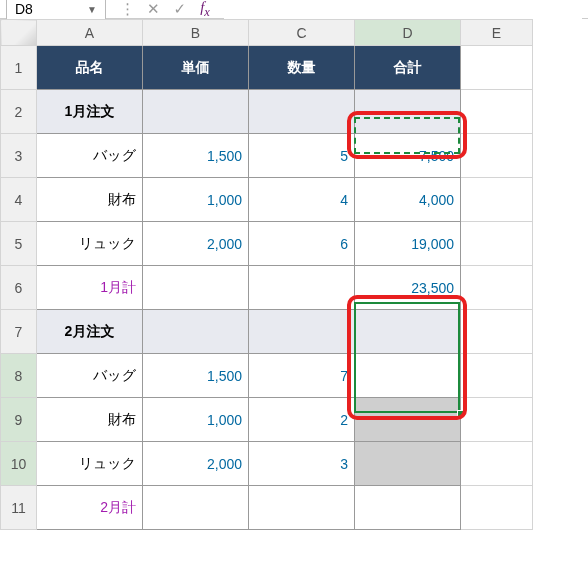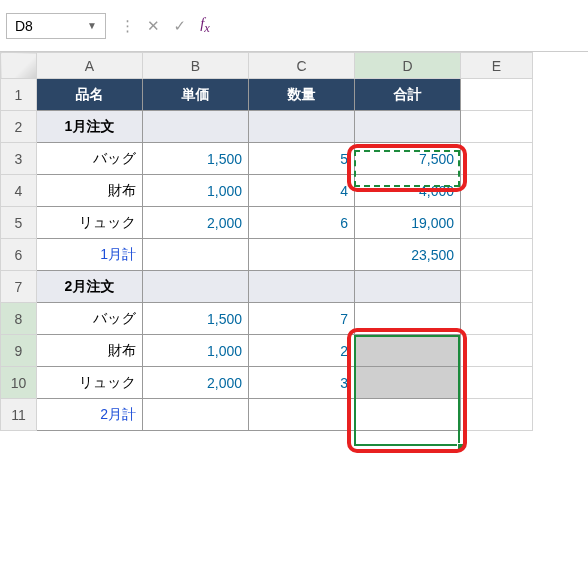--- a/index.html
+++ b/index.html
@@ -1,44 +1,44 @@
 <!DOCTYPE html>
 <html><head>
 <meta charset="utf-8">
 <style>
 * { box-sizing: border-box; margin: 0; padding: 0; }
 body { font-family: "Meiryo", "Yu Gothic", sans-serif; font-size: 14px; background: #fff; width: 588px; height: 568px; overflow: hidden; }
 
-.formula-bar { display: flex; align-items: center; height: 52px; border-bottom: 1px solid #ccc; background: #fff; padding: 4px 6px; gap: 8px; }
+.formula-bar { display: flex; align-items: center; height: 19px; border-bottom: 1px solid #ccc; background: #fff; padding: 4px 6px; gap: 8px; }
 .name-box { width: 100px; height: 26px; border: 1px solid #bbb; display: flex; align-items: center; padding: 0 8px; justify-content: space-between; background: #fff; }
 .name-box .dd { font-size: 10px; color: #666; }
 .fb-controls { display: flex; align-items: center; gap: 14px; color: #999; font-size: 15px; padding: 0 6px; }
 .fb-controls .fx { font-style: italic; color: #701a75; font-family: Georgia, serif; }
 .fb-controls .dots { letter-spacing: -2px; }
 .fb-input { flex: 1; height: 26px; border: none; outline: none; }
 
 .sheet { position: relative; }
 table { border-collapse: collapse; table-layout: fixed; }
 col.row-h { width: 36px; }
 col.c { width: 106px; }
 col.c-e { width: 72px; }
 
 th.corner { background: linear-gradient(135deg, #f0f0f0 60%, #d0d0d0 100%); border: 1px solid #d4d4d4; height: 26px; }
 th.col-h { background: #f0f0f0; border: 1px solid #d4d4d4; color: #555; font-weight: normal; height: 26px; }
 th.col-h.sel { background: #d5e6d5; }
 th.row-h { background: #f0f0f0; border: 1px solid #d4d4d4; color: #555; font-weight: normal; width: 36px; text-align: center; }
 th.row-h.sel { background: #d5e6d5; }
 
-td { border: 1px solid #d4d4d4; height: 32px; padding: 0 6px; background: #fff; vertical-align: middle; }
+td { border: 1px solid #d4d4d4; height: 44px; padding: 0 6px; background: #fff; vertical-align: middle; }
 td.hdr { background: #2c4666; color: #fff; font-weight: bold; text-align: center; border: 1px solid #999; }
 td.sub { background: #e8eaf0; font-weight: bold; text-align: center; border: 1px solid #999; }
 td.sub-r { background: #e8eaf0; border: 1px solid #999; }
 td.txt { text-align: right; color: #000000; border: 1px solid #999; }
 td.num { text-align: right; color: #0369a1; border: 1px solid #999; }
-td.lbl { text-align: right; color: #1d4ed8; border: 1px solid #999; }
+td.lbl { text-align: right; color: #a21caf; border: 1px solid #999; }
 td.sel { background: #cfcfcf; }
 td.sel.active { background: #fff; }
 
 .copy-outline { position: absolute; border: 2px dashed #1c8a3c; pointer-events: none; }
 .paste-outline { position: absolute; border: 2px solid #1c8a3c; pointer-events: none; }
 .paste-handle { position: absolute; width: 7px; height: 7px; background: #1c8a3c; border: 1px solid #fff; pointer-events: none; }
 .annot { position: absolute; border: 4px solid #e82020; border-radius: 10px; pointer-events: none; }
 </style>
 </head>
 <body>

